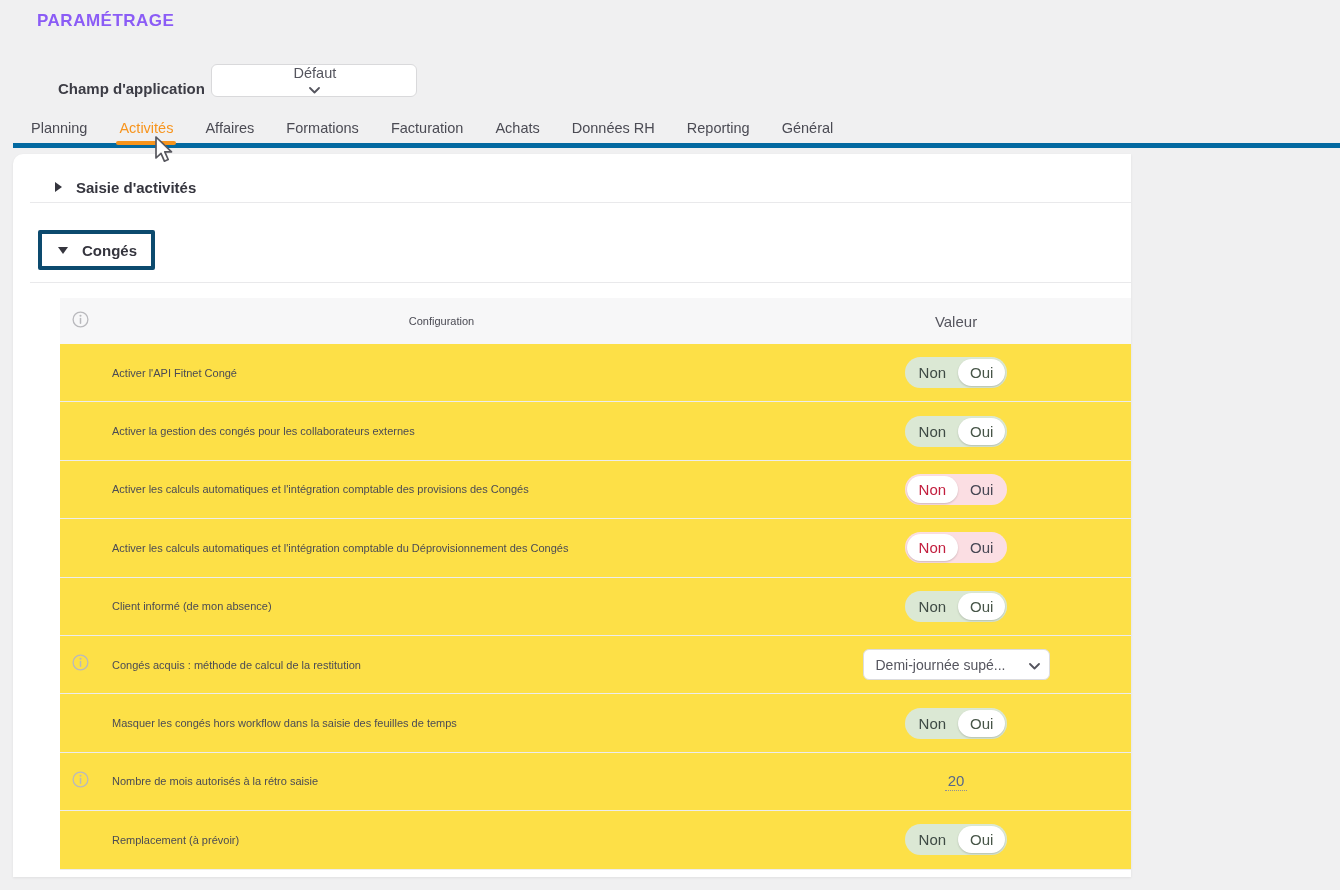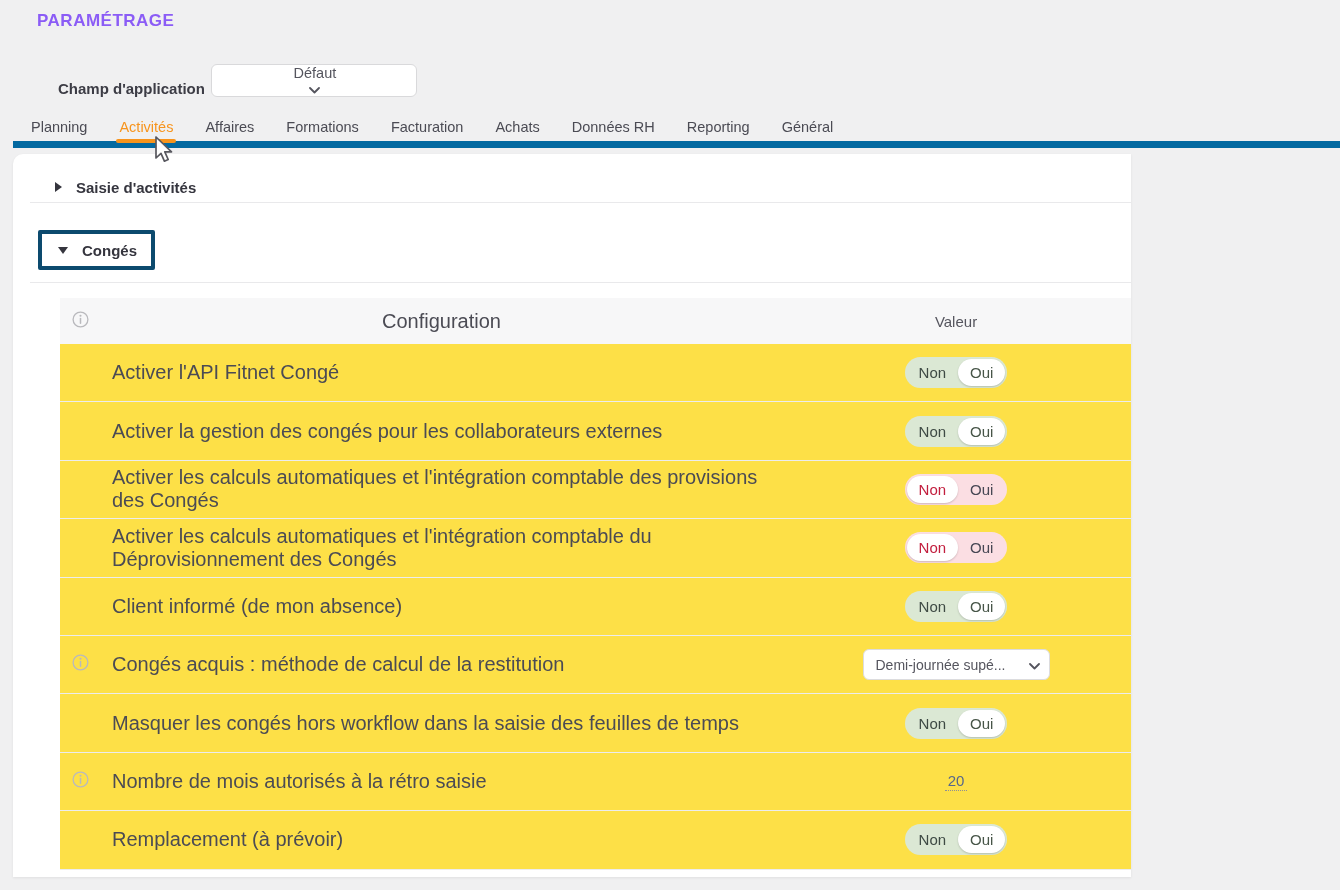--- a/index.html
+++ b/index.html
@@ -25,21 +25,21 @@
     width:206px; height:33px; background:#fff;
     border:1px solid #d9d9db; border-radius:6px;
     display:flex; align-items:center; justify-content:space-between;
     padding:0 12px 0 14px; font-size:14.5px; color:#55555e; cursor:pointer;flex-direction:column;
   }
 
   
   .tab-bar {
     position:absolute; left:13px; right:0; top:112px; height:36px;
     display:flex; align-items:stretch; padding-left:2px;
-    border-bottom:7px solid #0369a1;
+    border-bottom:5px solid #0369a1;
   }
   .tab {
     padding:0 16px; font-size:14.5px; color:#4b4b54;
     display:flex; align-items:center; position:relative; cursor:pointer; white-space:nowrap;
   }
   .tab.active { color:#f7941d; font-weight:normal; }
   .tab.active::after {
     content:""; position:absolute; left:13px; right:13px; bottom:-2px;
     height:4px; background:#f7941d; border-radius:2px;
   }
@@ -66,21 +66,21 @@
   .tri-down  { width:0; height:0; border-top:7px solid #35353e; border-left:5px solid transparent; border-right:5px solid transparent; }
   .section-label { font-size:15px; font-weight:bold; color:#35353e; }
 
   
   .config-table { position:absolute; left:47px; right:0; top:144px; }
   .thead {
     height:46px; background:#f7f7f8;
     display:flex; align-items:center; font-size:15px; color:#55555e;
   }
   .col-icon { width:52px; flex:none; display:flex; align-items:center; padding-left:12px; }
-  .col-label { flex:1; font-size:20px; color:#4b4b54; padding-right:10px; }
+  .col-label { flex:1; font-size:11px; color:#4b4b54; padding-right:10px; }
   .thead .col-label { text-align:center; }
   .col-value { width:350px; flex:none; display:flex; align-items:center; justify-content:center; }
   .trow { height:58.4px; display:flex; align-items:center; border-bottom:1px solid #ececee; background:#fde047; }
 
   
   .toggle {
     height:31px; border-radius:16px; display:flex; align-items:center;
     font-size:15px; padding:0 2px; cursor:pointer;
   }
   .toggle .opt { padding:0 12px; height:27px; display:flex; align-items:center; border-radius:14px; }

